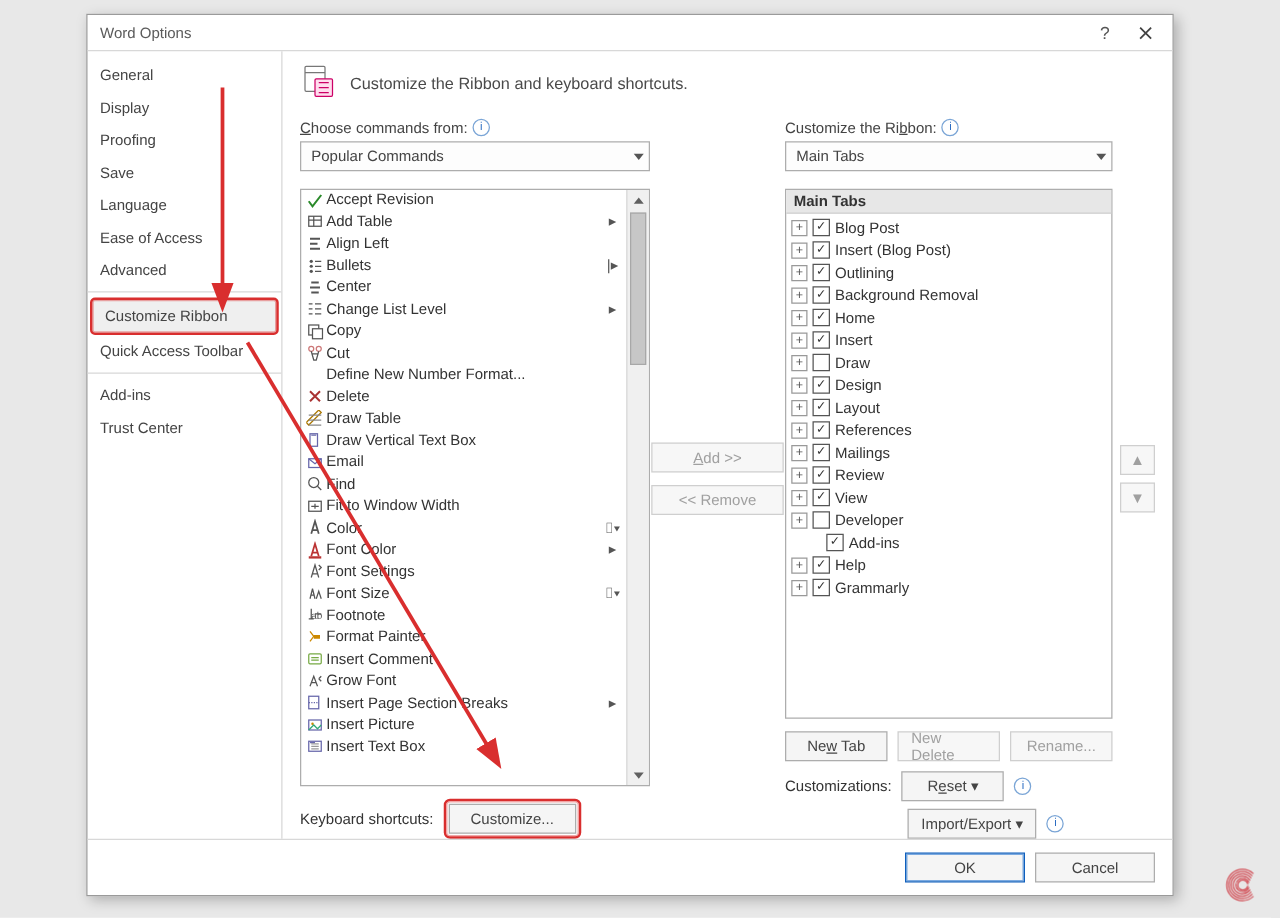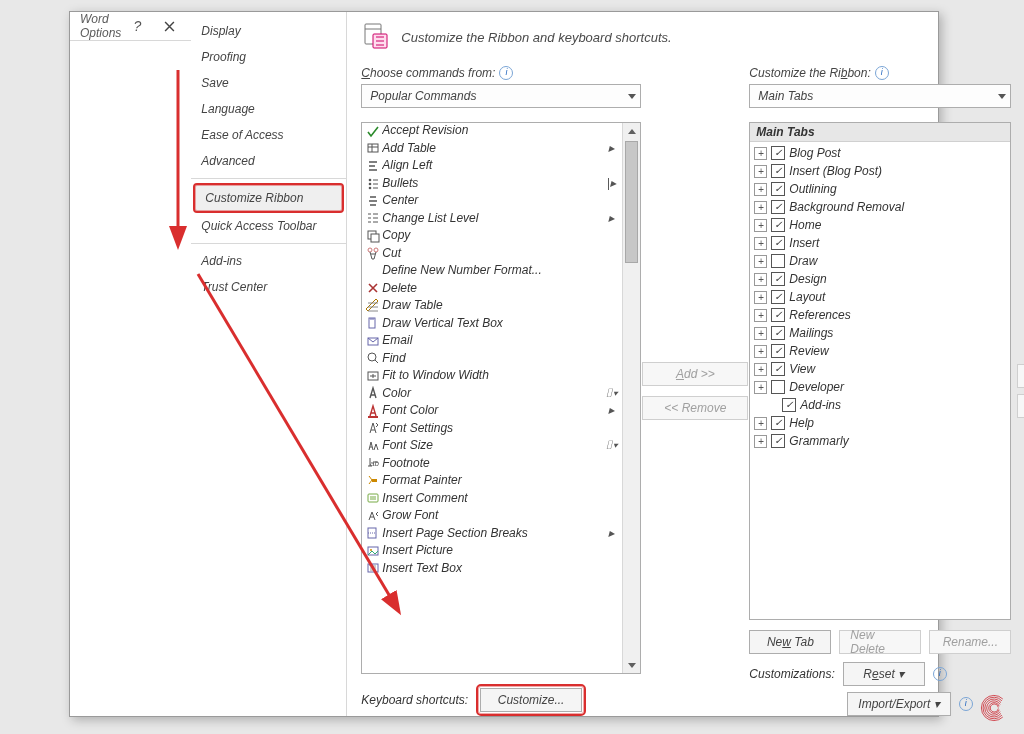--- a/index.html
+++ b/index.html
@@ -16,21 +16,21 @@
   .dialog {
     position: absolute;
     left: 69px;
     top: 11px;
     width: 868px;
     height: 704px;
     background: #ffffff;
     border: 1px solid #9a9a9a;
     box-shadow: 3px 3px 10px rgba(0,0,0,0.25);
     display: flex;
-    font-style: italic;
+    flex-direction: column;
   }
   .titlebar {
     height: 28px;
     display: flex;
     align-items: center;
     padding: 0 6px 0 10px;
     border-bottom: 1px solid #d8d8d8;
   }
   .titlebar .title { flex: 1; font-size: 12px; color: #5a5a5a; }
   .titlebar .tb-btn {
@@ -320,20 +320,21 @@
     <div class="tb-btn">
       <svg viewBox="0 0 10 10">
           <path d="M1 1 L9 9 M9 1 L1 9" stroke="#444" stroke-width="1.3"></path>
         </svg>
     </div>
   </div>
 
   <div class="body">
 
     <div class="sidebar">
+      <div class="item">General</div>
       <div class="item">Display</div>
       <div class="item">Proofing</div>
       <div class="item">Save</div>
       <div class="item">Language</div>
       <div class="item">Ease of Access</div>
       <div class="item">Advanced</div>
       <div class="sep"></div>
       <div class="item selected highlight-red" style="margin:0 2px;background:#efefef;">Customize Ribbon</div>
       <div class="item">Quick Access Toolbar</div>
       <div class="sep"></div>

